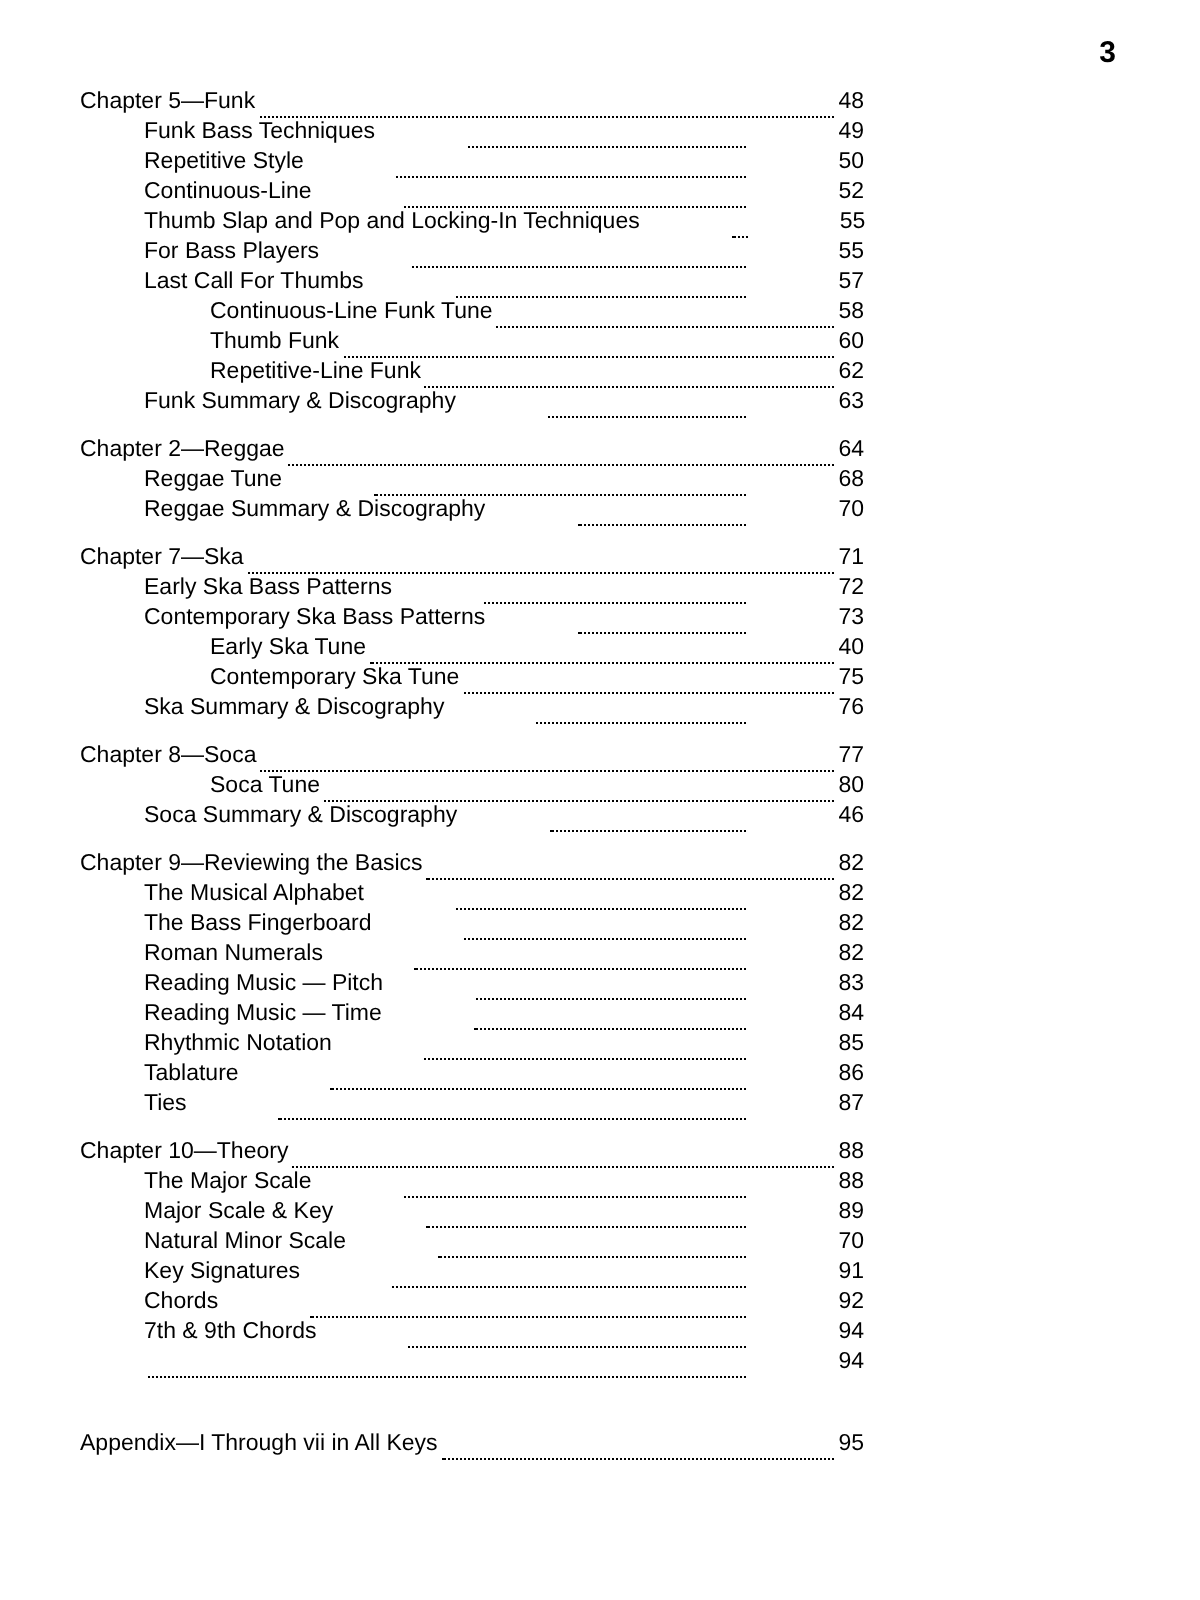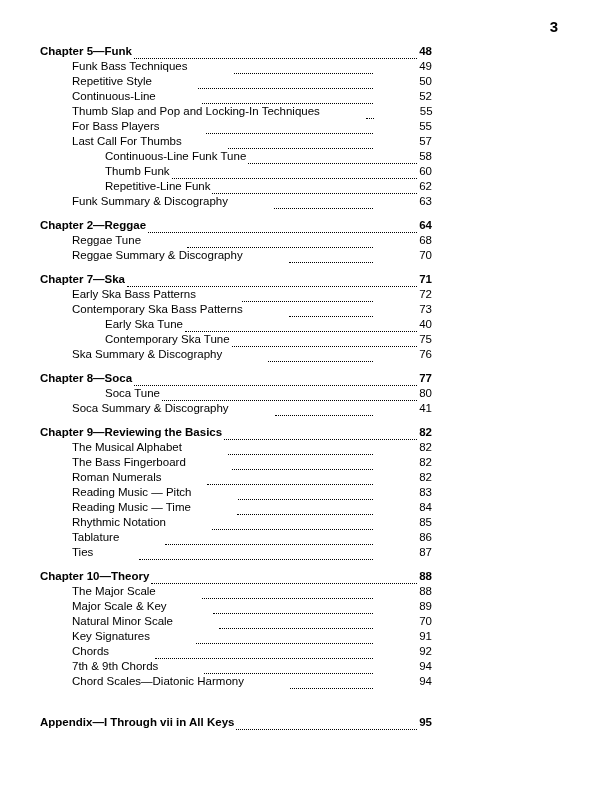--- a/index.html
+++ b/index.html
@@ -27,21 +27,21 @@
     width: 392px;
   }
   .section + .section { margin-top: 9px; }
   .section:last-child { margin-top: 26px; }
   .row {
     display: flex;
     align-items: flex-end;
     line-height: 15px;
     font-size: 11.5px;
   }
-  .row.bold { font-weight: bold; }
+  .row.bold { font-weight: normal; }
   .row.italic { }
   .row.level-0 { padding-left: 0; }
   .row.level-1 { padding-left: 32px; gap: 44px; }
   .row.level-2 { padding-left: 65px; }
   .lbl { white-space: nowrap; }
   .leader {
     flex: 1 1 auto;
     min-width: 8px;
     height: 12px;
     margin: 0 2px;
@@ -168,21 +168,21 @@
           <span class="pg">77</span>
         </div>
         <div class="row level-2 italic">
           <span class="lbl">Soca Tune</span>
           <span class="leader"></span>
           <span class="pg">80</span>
         </div>
         <div class="row level-1">
           <span class="lbl">Soca Summary &amp; Discography</span>
           <span class="leader"></span>
-          <span class="pg">41</span>
+          <span class="pg">46</span>
         </div>
       </div>
       <div class="section">
         <div class="row level-0 bold">
           <span class="lbl">Chapter 9—Reviewing the Basics</span>
           <span class="leader"></span>
           <span class="pg">82</span>
         </div>
         <div class="row level-1">
           <span class="lbl">The Musical Alphabet</span>
@@ -255,21 +255,20 @@
           <span class="lbl">Chords</span>
           <span class="leader"></span>
           <span class="pg">92</span>
         </div>
         <div class="row level-1">
           <span class="lbl">7th &amp; 9th Chords</span>
           <span class="leader"></span>
           <span class="pg">94</span>
         </div>
         <div class="row level-1">
-          <span class="lbl">Chord Scales—Diatonic Harmony</span>
           <span class="leader"></span>
           <span class="pg">94</span>
         </div>
       </div>
       <div class="section">
         <div class="row level-0 bold">
           <span class="lbl">Appendix—I Through vii in All Keys</span>
           <span class="leader"></span>
           <span class="pg">95</span>
         </div>

